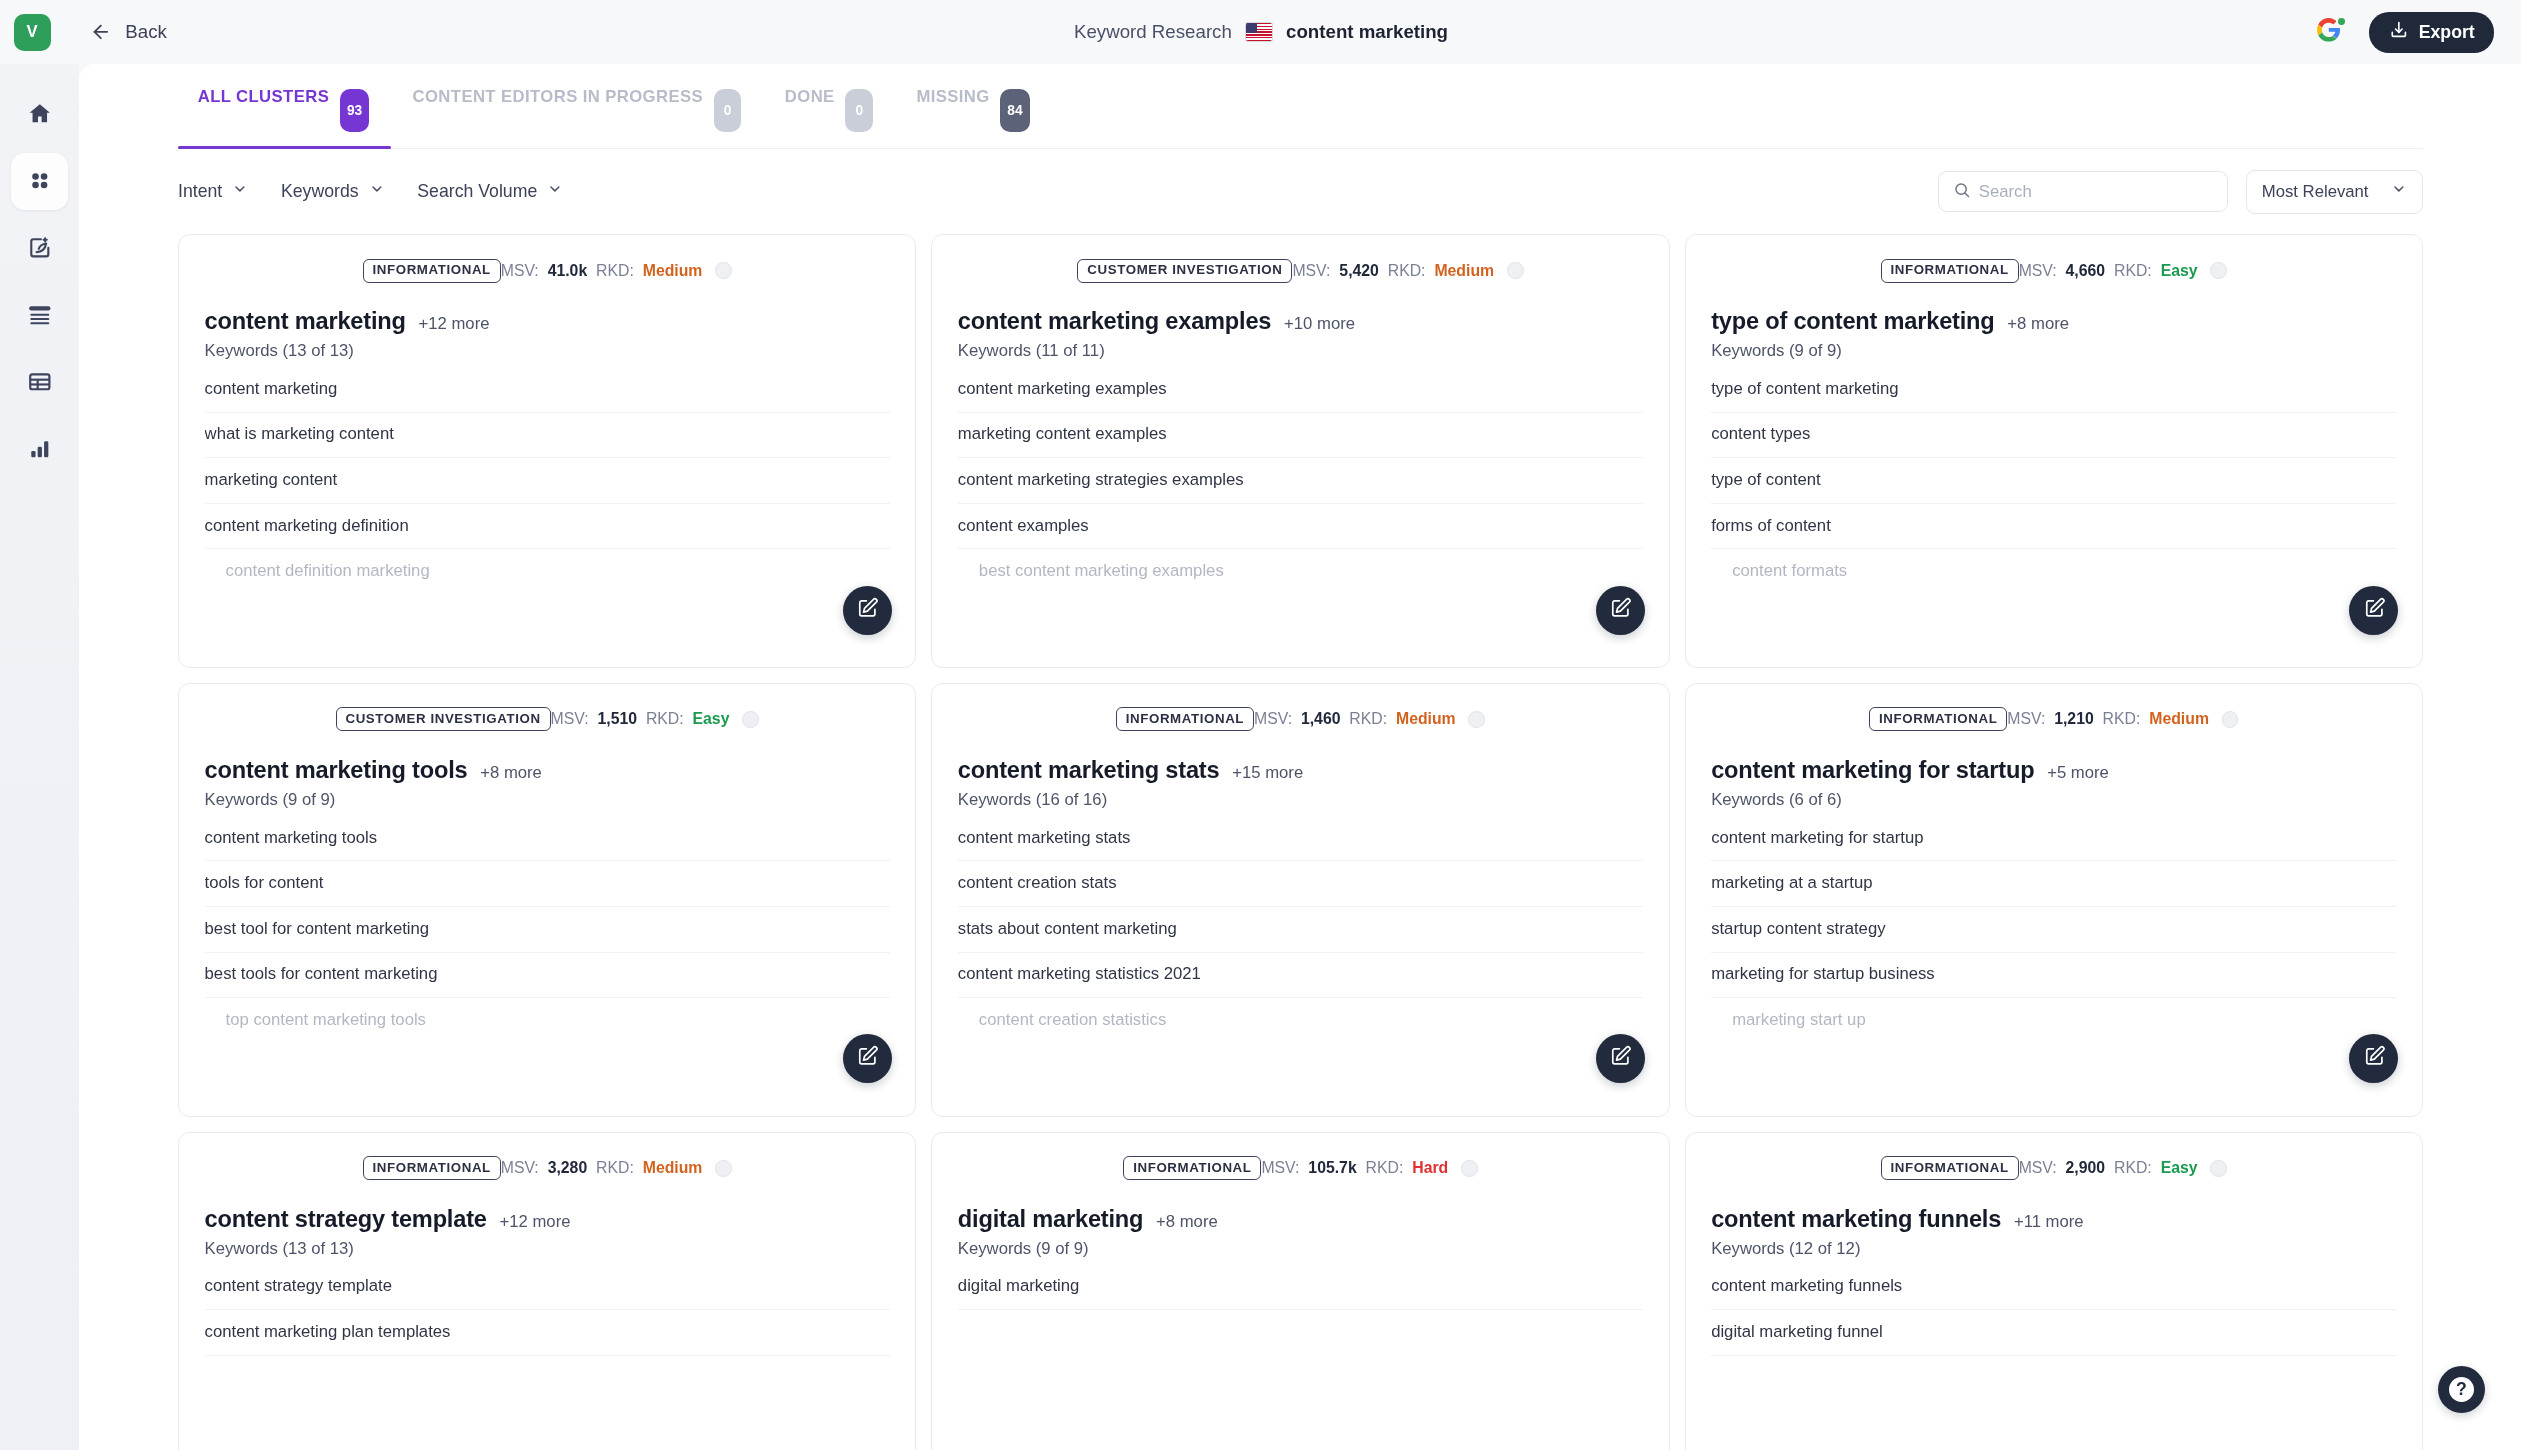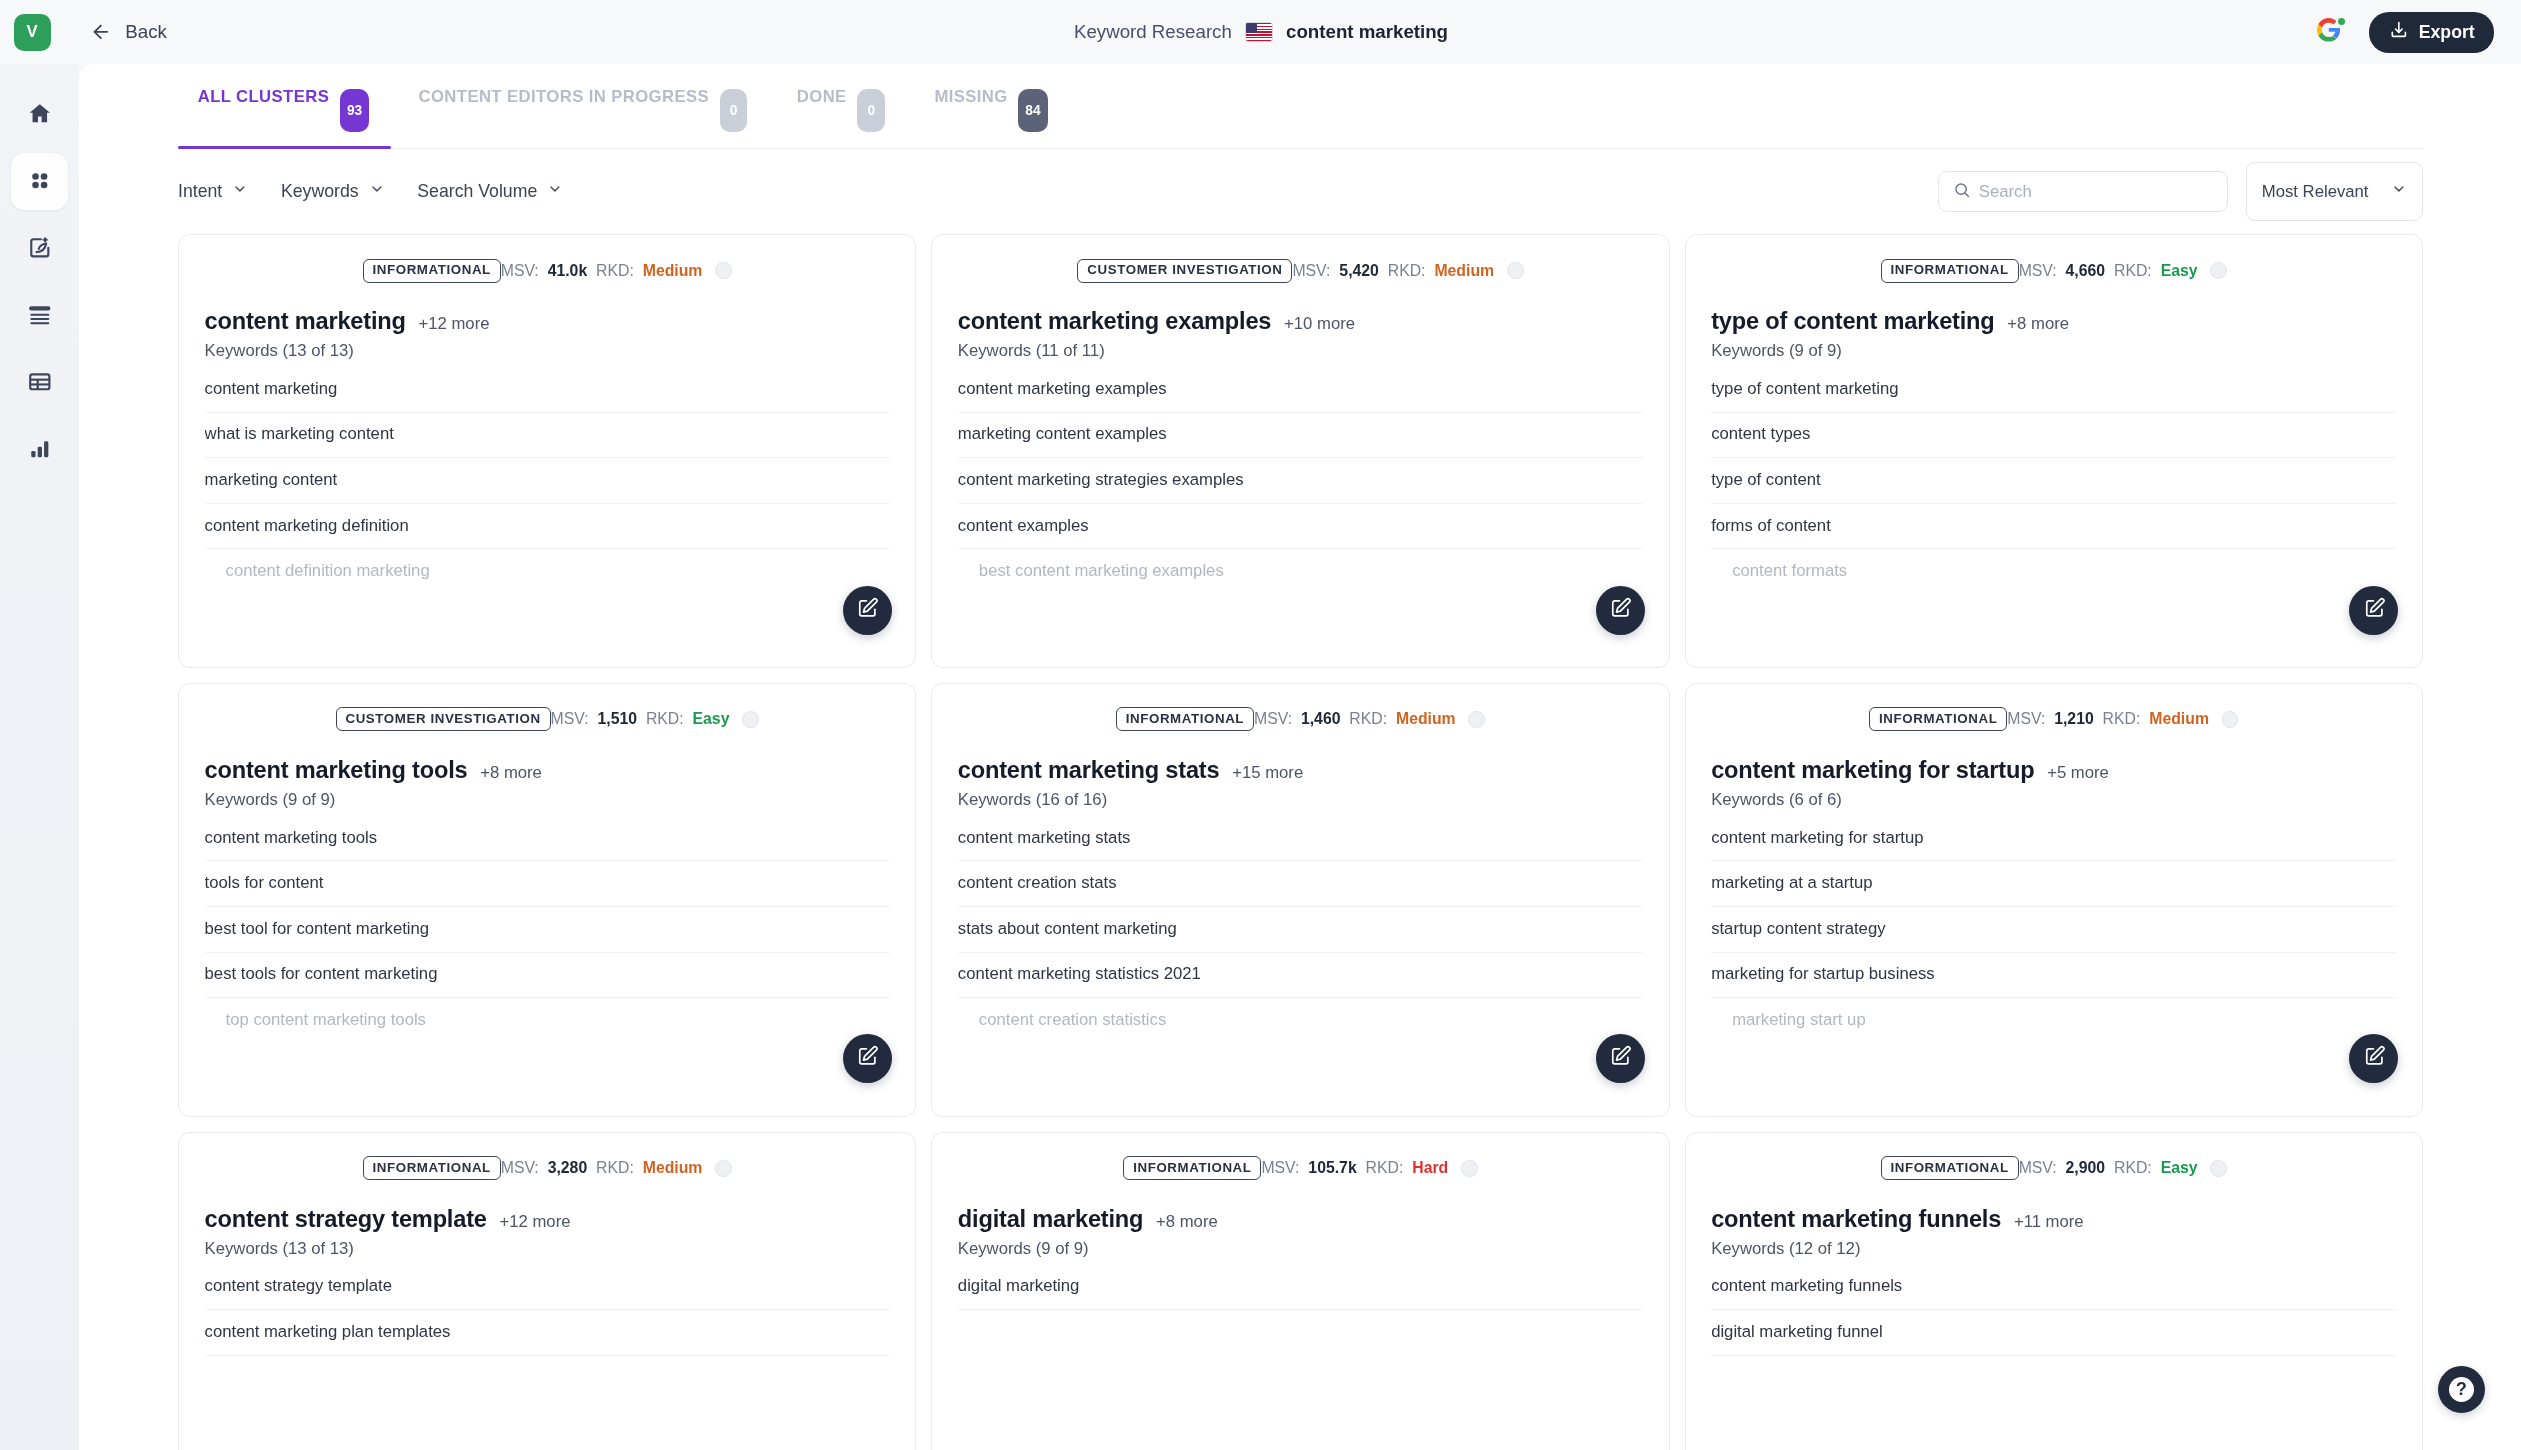--- a/index.html
+++ b/index.html
@@ -103,21 +103,21 @@
   .content {
     flex: 1 1 auto; background: #fff;
     border-top-left-radius: 15.8px;
     display: flex; flex-direction: column;
     min-width: 0; overflow: hidden;
     position: relative;
   }
 
   
   .tabs {
-    display: flex; align-items: flex-end; gap: 6px;
+    display: flex; align-items: flex-end; gap: 0;
     padding: 0 0 0 0;
     margin: 0 99px;
     border-bottom: 1px solid #eceef2;
     height: 85px;
     flex: 0 0 85px;
   }
   .tab {
     display: flex; align-items: center; gap: 10.8px;
     padding: 0 21.7px 15.8px 21.7px;
     cursor: pointer; position: relative;
@@ -157,21 +157,21 @@
     gap: 8px; padding: 0 13.8px; background: #fff;
   }
   .search-box svg { width: 17.7px; height: 17.7px; color: #6c7386; flex:0 0 17.7px; }
   .search-box input {
     border: none; outline: none; font-size: 16.7px;
     color: #3c4257; background: transparent; width: 100%;
     font-family: "Liberation Sans", sans-serif;
   }
   .search-box input::placeholder { color: #a9afbd; }
   .sort-box {
-    width: 177px; height: 59px; border: 1px solid #e2e5ec;
+    width: 177px; height: 44px; border: 1px solid #e2e5ec;
     border-radius: 8.9px; display: flex; align-items: center;
     justify-content: space-between; padding: 0 14.8px;
     font-size: 16.7px; color: #3c4257; cursor: pointer; background:#fff;
   }
   .sort-box .chev { width: 15.8px; height: 15.8px; color: #4a5067; }
 
   
   .grid-scroll {
     flex: 1 1 auto; overflow: hidden;
     padding: 0 99px;

